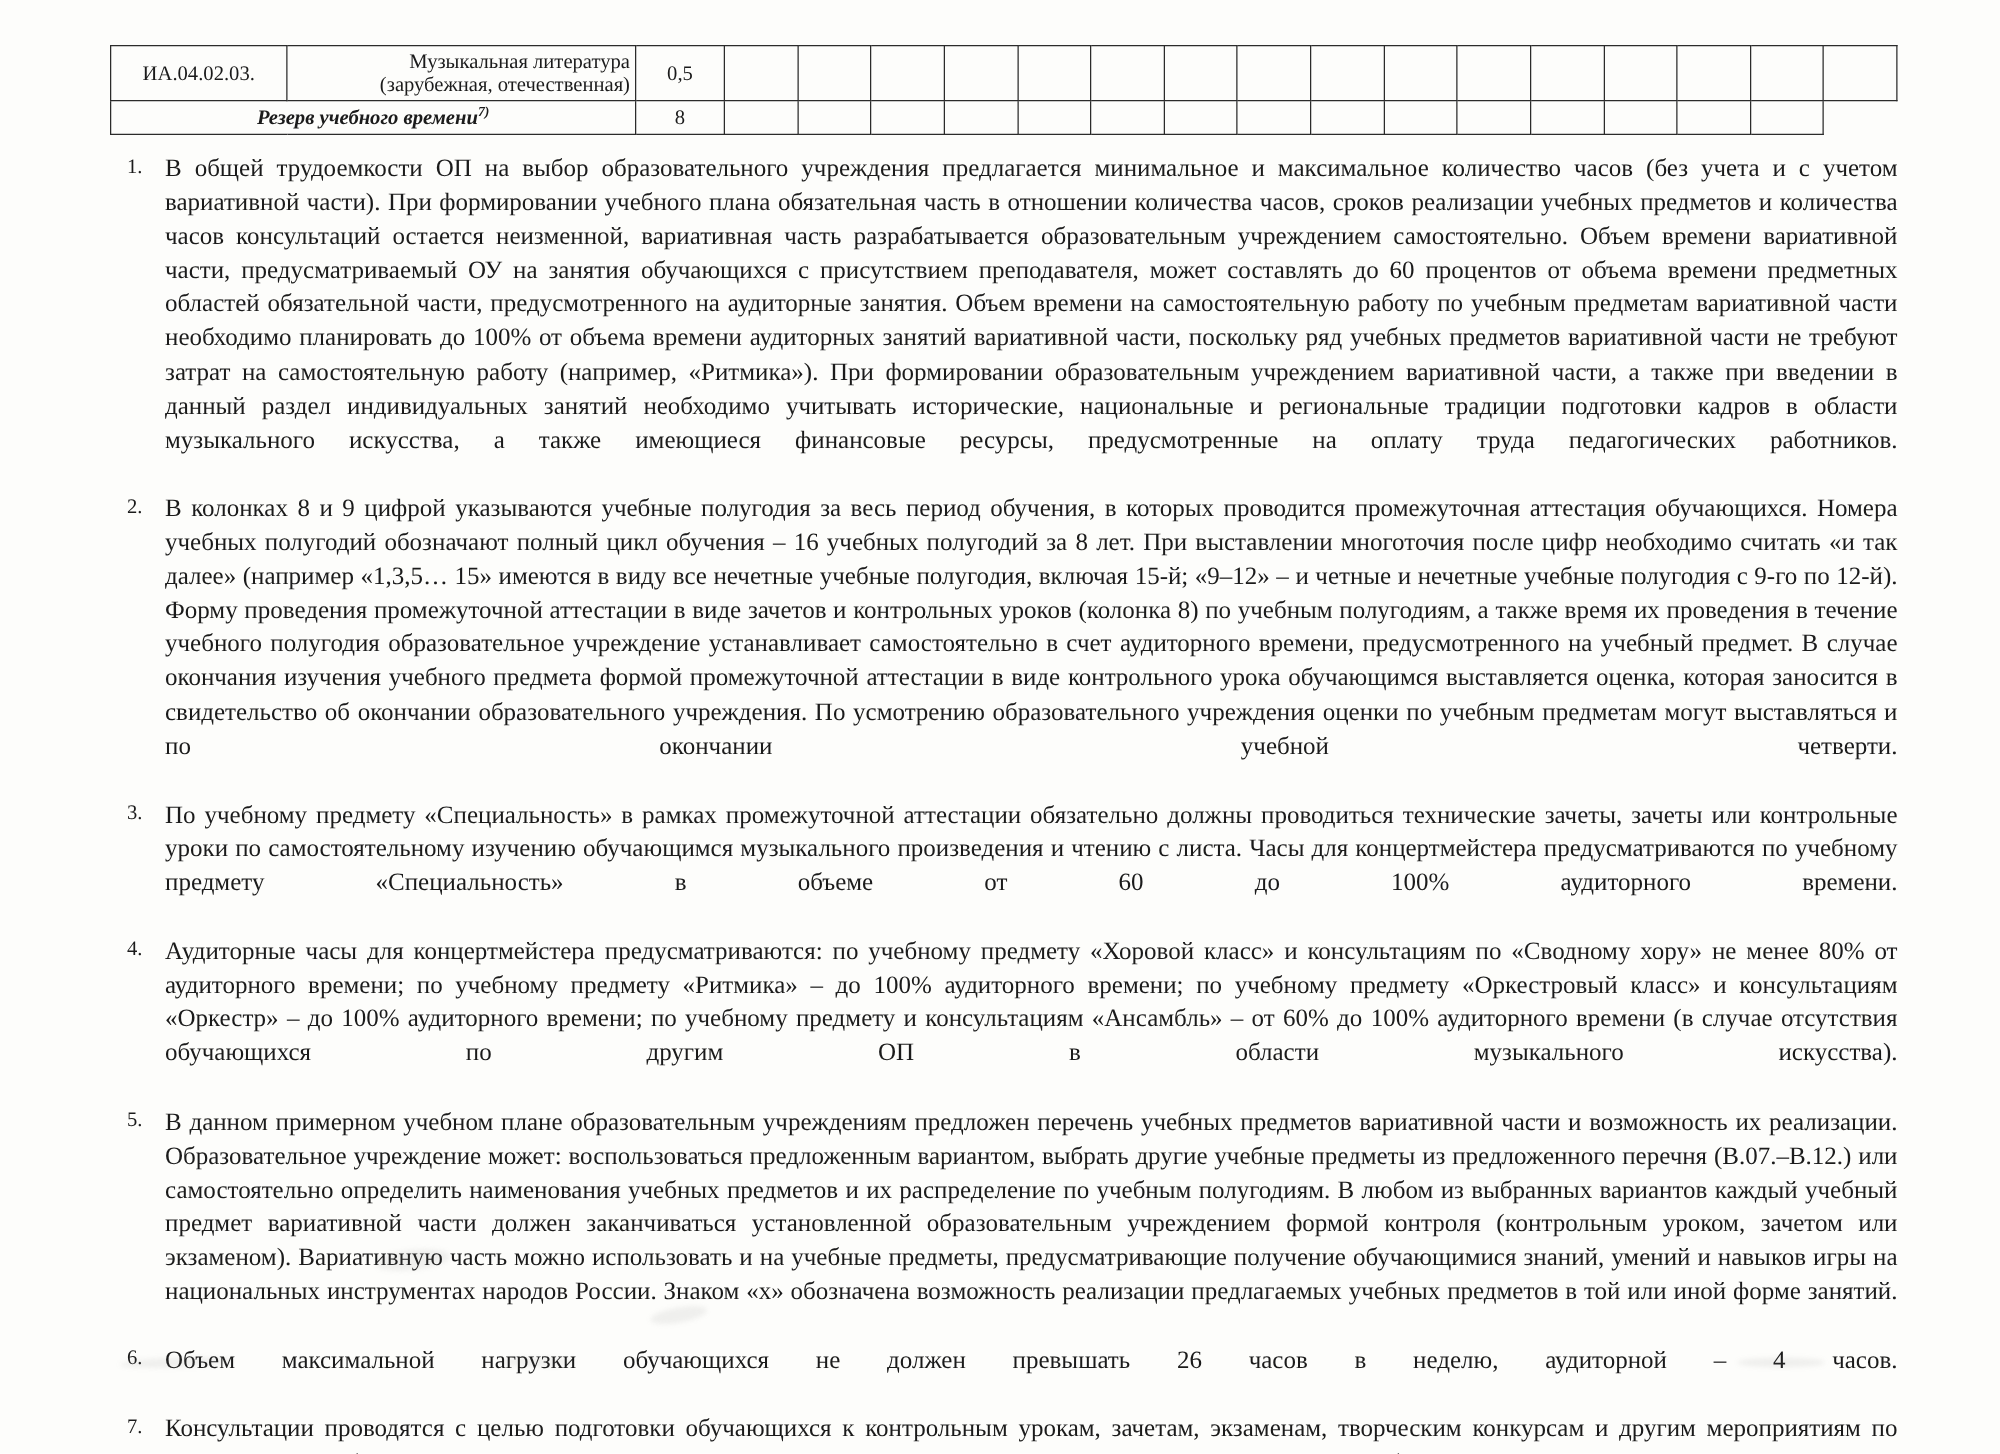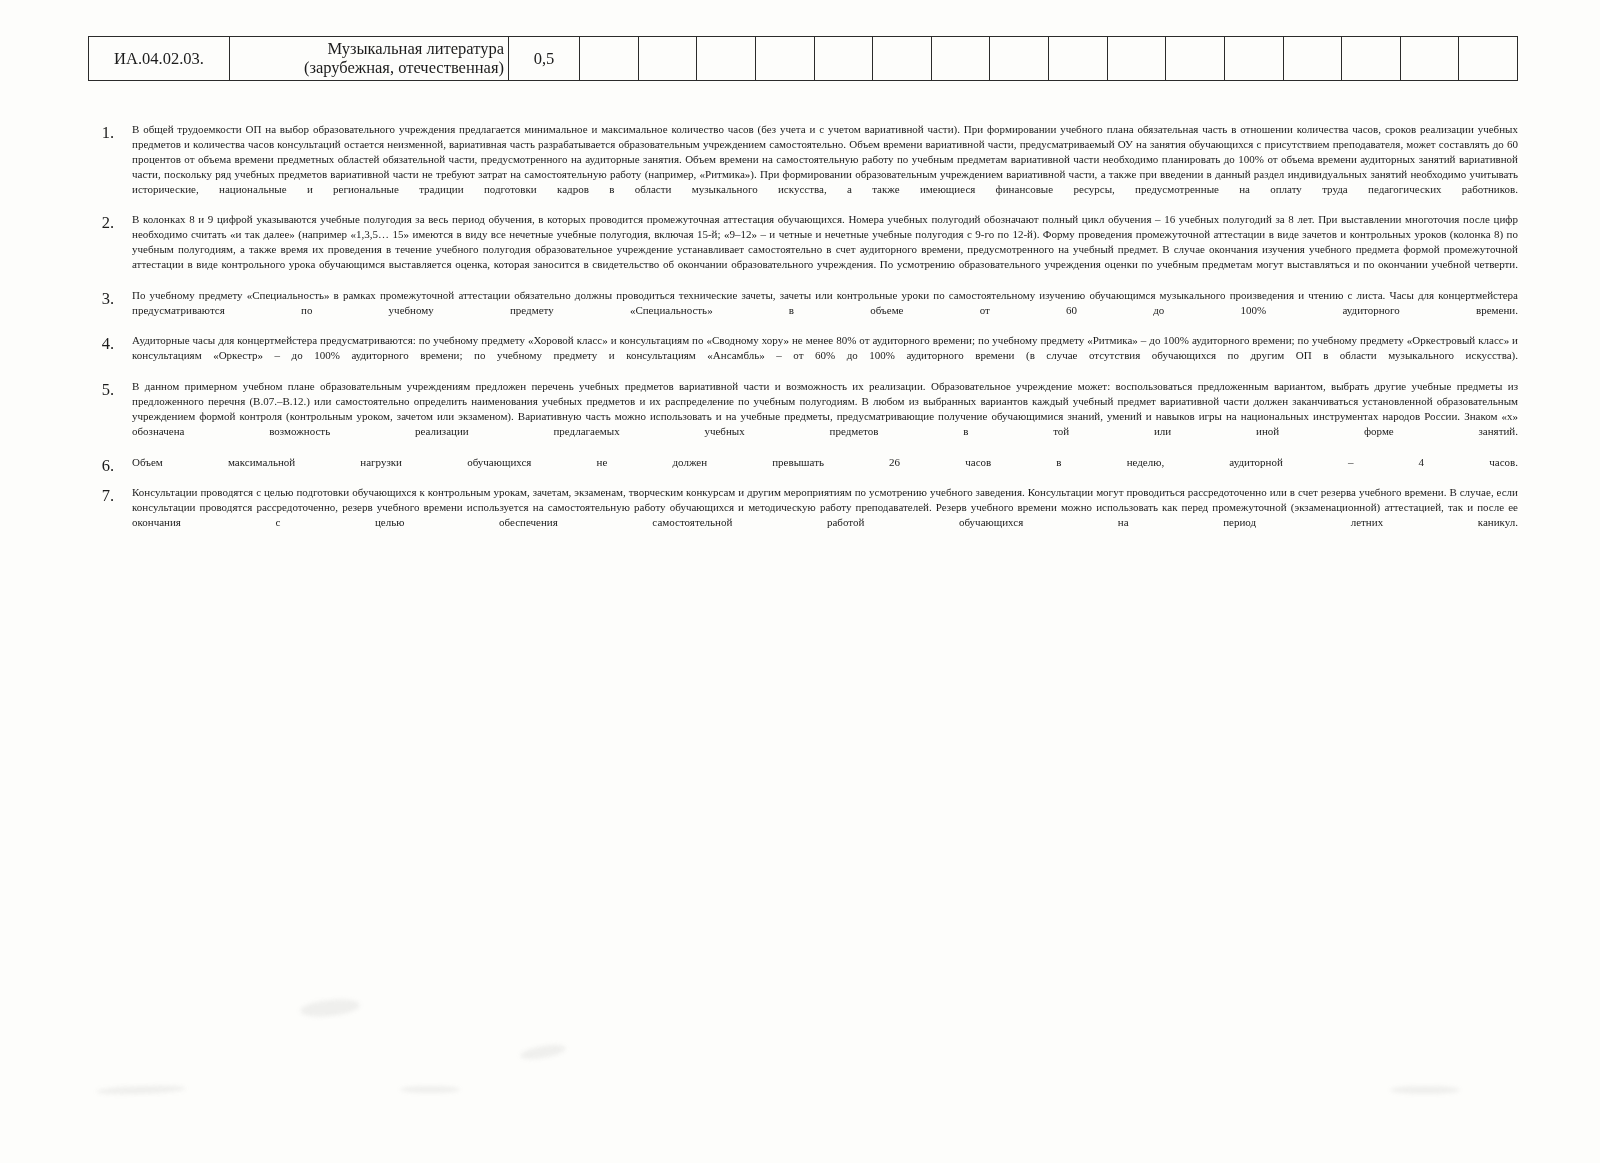--- a/index.html
+++ b/index.html
@@ -90,21 +90,21 @@
     text-align: right;
     padding-right: 18px;
     font-size: 16.5px;
     line-height: 1.355;
     box-sizing: border-box;
   }
   .note-text {
     flex: 1 1 auto;
     text-align: justify;
     text-justify: inter-word;
-    font-size: 11px;
+    font-size: 20px;
     line-height: 1.355;
     hyphens: none;
   }
   .note-text::after {
     content: "";
     display: inline-block;
     width: 100%;
   }
 
   
@@ -142,20 +142,39 @@
           <td class="blank"></td>
           <td class="blank"></td>
           <td class="blank"></td>
           <td class="blank"></td>
           <td class="blank"></td>
           <td class="blank"></td>
           <td class="blank"></td>
           <td class="blank"></td>
           <td class="blank"></td>
         </tr>
+        <tr class="row-reserve">
+          <td class="reserve-label" colspan="2"><span>Резерв учебного времени</span><sup>7)</sup></td>
+          <td class="hours">8</td>
+          <td class="blank"></td>
+          <td class="blank"></td>
+          <td class="blank"></td>
+          <td class="blank"></td>
+          <td class="blank"></td>
+          <td class="blank"></td>
+          <td class="blank"></td>
+          <td class="blank"></td>
+          <td class="blank"></td>
+          <td class="blank"></td>
+          <td class="blank"></td>
+          <td class="blank"></td>
+          <td class="blank"></td>
+          <td class="blank"></td>
+          <td class="blank"></td>
+        </tr>
       </tbody>
     </table>
   </div>
 
   <div class="notes">
     <div class="note">
       <div class="note-num">1.</div>
       <div class="note-text">В общей трудоемкости ОП на выбор образовательного учреждения предлагается минимальное и максимальное количество часов (без учета и с учетом вариативной части). При формировании учебного плана обязательная часть в отношении количества часов, сроков реализации учебных предметов и количества часов консультаций остается неизменной, вариативная часть разрабатывается образовательным учреждением самостоятельно. Объем времени вариативной части, предусматриваемый ОУ на занятия обучающихся с присутствием преподавателя, может составлять до 60 процентов от объема времени предметных областей обязательной части, предусмотренного на аудиторные занятия. Объем времени на самостоятельную работу по учебным предметам вариативной части необходимо планировать до 100% от объема времени аудиторных занятий вариативной части, поскольку ряд учебных предметов вариативной части не требуют затрат на самостоятельную работу (например, «Ритмика»). При формировании образовательным учреждением вариативной части, а также при введении в данный раздел индивидуальных занятий необходимо учитывать исторические, национальные и региональные традиции подготовки кадров в области музыкального искусства, а также имеющиеся финансовые ресурсы, предусмотренные на оплату труда педагогических работников.</div>
     </div>
     <div class="note">

